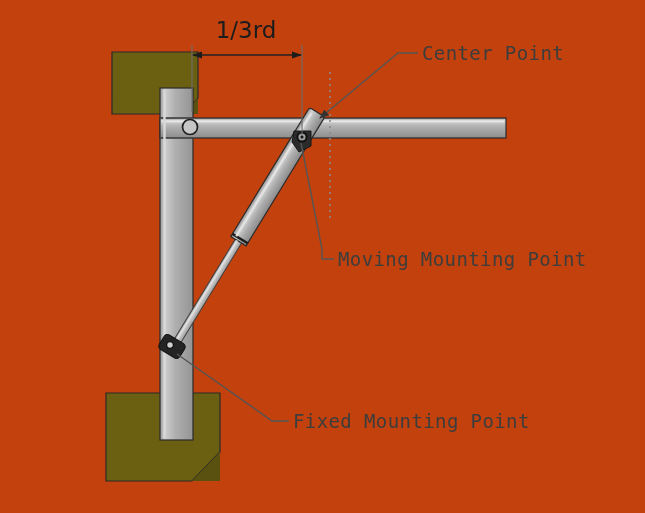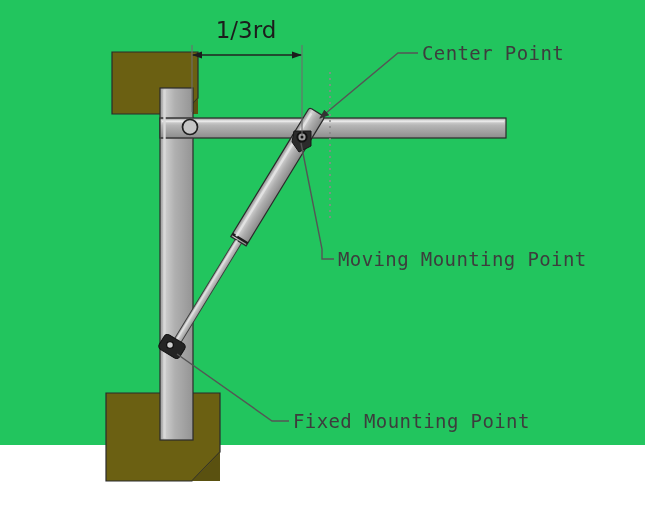--- a/index.html
+++ b/index.html
@@ -10,22 +10,22 @@
   }
   body {
     width: 645px;
     height: 513px;
     overflow: hidden;
     font-family: "DejaVu Sans", sans-serif;
   }
   #diagram-root {
     position: relative;
     width: 645px;
-    height: 445px;
-    background: #22c55e;
+    height: 513px;
+    background: #c2410c;
   }
   svg.diagram-canvas {
     position: absolute;
     left: 0;
     top: 0;
     width: 645px;
     height: 513px;
     display: block;
   }
   .annot-text {

